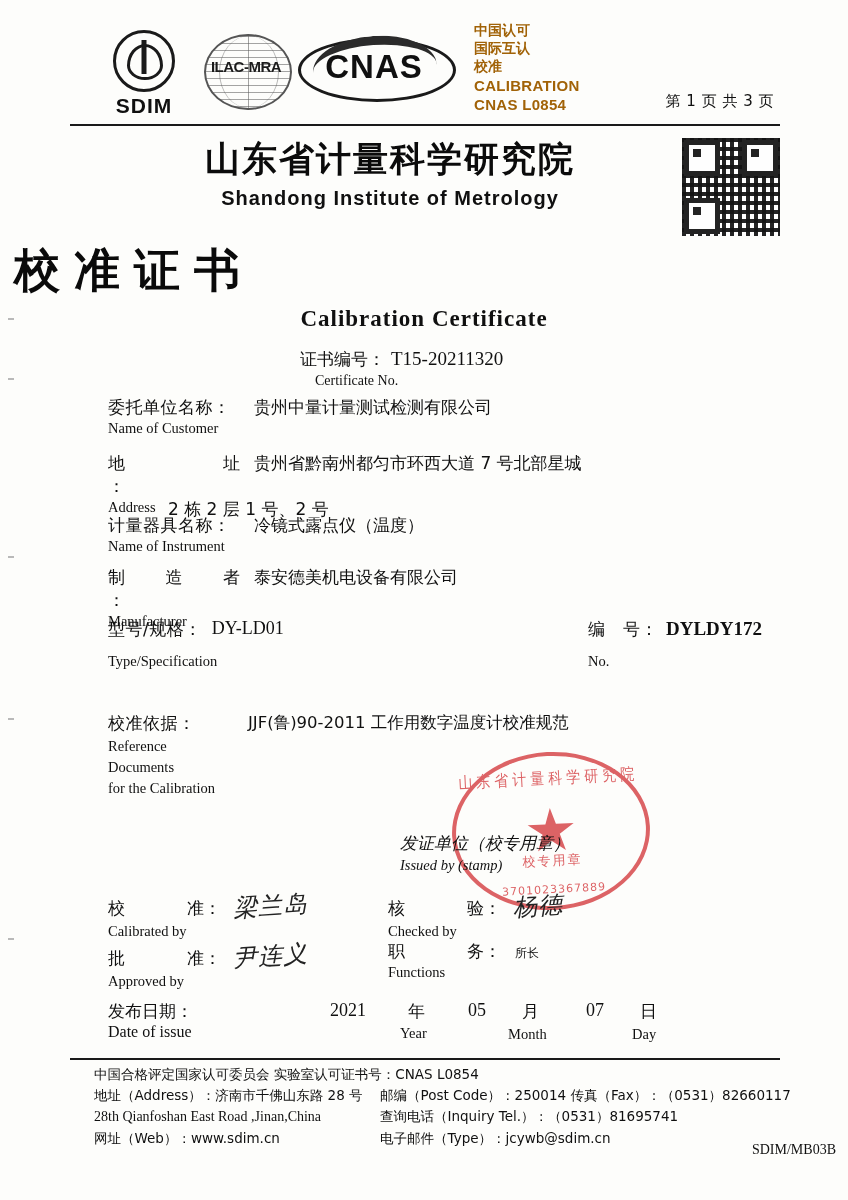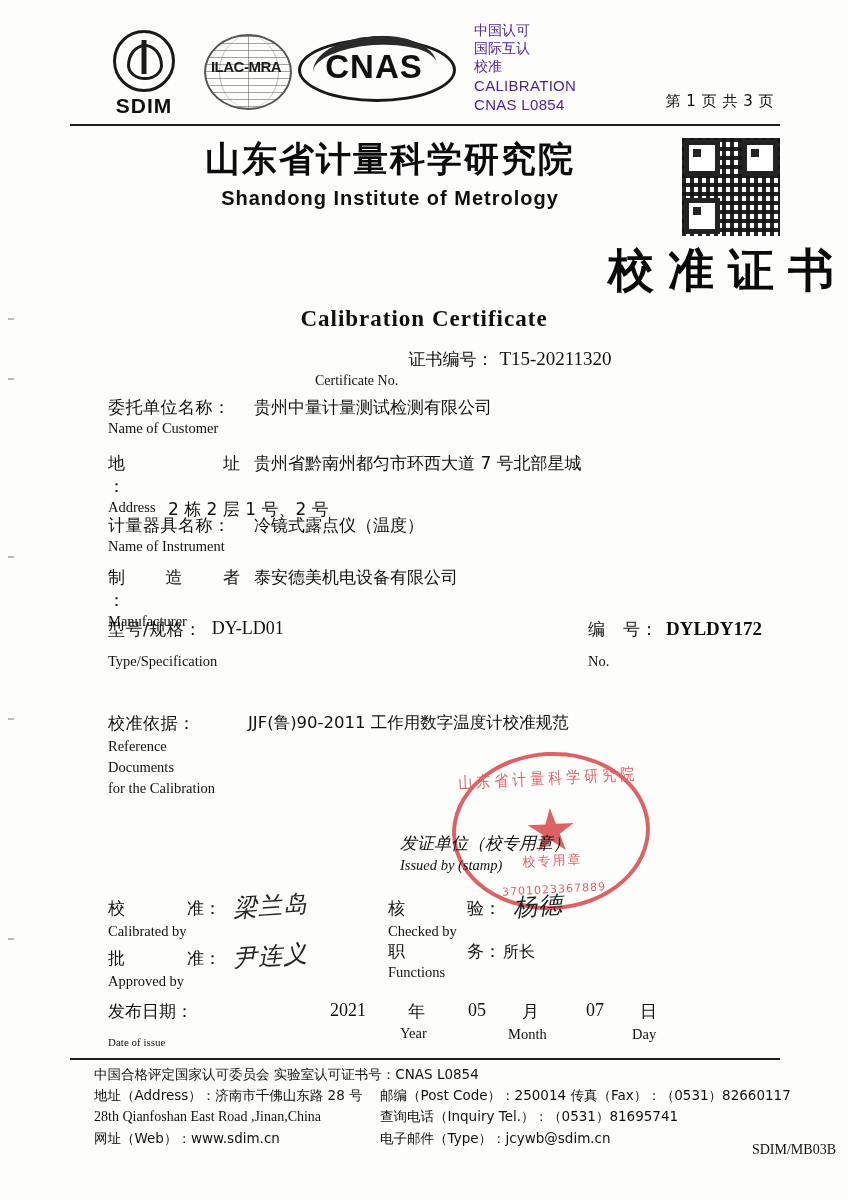--- a/index.html
+++ b/index.html
@@ -136,22 +136,22 @@
     border-radius: 60% 60% 0 0 / 100% 100% 0 0;
     transform: rotate(-4deg);
   }
 
   .cnas-text {
     position: absolute;
     left: 404px; top: 8px;
     line-height: 1.28;
     font-family: "Liberation Sans", sans-serif;
     font-size: 14.5px;
-    font-weight: normal;
-    color: #4c1d95;
+    font-weight: bold;
+    color: #a16207;
   }
   .cnas-text .cn { font-family: "DejaVu Sans", sans-serif; font-size: 14px; }
   .cnas-text .en { font-size: 15px; letter-spacing: .3px; }
 
   .page-no {
     position: absolute;
     right: 6px; top: 78px;
     font-family: "DejaVu Sans", sans-serif;
     font-size: 15px;
     letter-spacing: .5px;
@@ -215,21 +215,21 @@
   }
   .qr .f1 { left: 2px; top: 2px; }
   .qr .f2 { right: 2px; top: 2px; }
   .qr .f3 { left: 2px; bottom: 2px; }
 
   
   .title-cn {
     position: absolute;
     left: 0; top: 240px;
     width: 848px;
-    text-align: right;
+    text-align: left;
     font-family: "DejaVu Sans", sans-serif;
     font-weight: bold;
     font-size: 46px;
     letter-spacing: 14px;
     text-indent: 14px;
     color: #0a0a0a;
   }
   .title-en {
     position: absolute;
     left: 0; top: 306px;
@@ -243,21 +243,20 @@
 
   
   .certno {
     position: absolute;
     left: 300px; top: 348px;
     width: 420px;
   }
   .certno .line1 {
     font-family: "DejaVu Sans", sans-serif;
     font-size: 17px;
-    text-align: center;
   }
   .certno .line1 .val {
     font-family: "Liberation Serif", serif;
     font-size: 19px;
     margin-left: 6px;
   }
   .certno .line2 {
     font-family: "Liberation Serif", serif;
     font-size: 14px;
     margin-top: 2px;
@@ -429,32 +428,32 @@
     font-style: italic;
     font-size: 24px;
     color: #232323;
     margin-left: 12px;
     letter-spacing: 1px;
     transform: rotate(-4deg);
     display: inline-block;
   }
   .func-val {
     font-family: "DejaVu Sans", sans-serif;
-    font-size: 16px;
-    margin-left: 2px;
+    font-size: 12px;
+    margin-left: 14px;
   }
 
   
   .dateline {
     position: absolute;
     left: 108px; top: 1000px;
     width: 620px;
   }
   .dateline .cn { font-family: "DejaVu Sans", sans-serif; font-size: 17px; }
-  .dateline .en { font-family: "Liberation Serif", serif; font-size: 11px; margin-top: 13px; }
+  .dateline .en { font-family: "Liberation Serif", serif; font-size: 16px; margin-top: 0; }
   .dl-num {
     position: absolute;
     font-family: "Liberation Serif", serif;
     font-size: 18px;
   }
   .dl-cn {
     position: absolute;
     font-family: "DejaVu Sans", sans-serif;
     font-size: 17px;
   }

